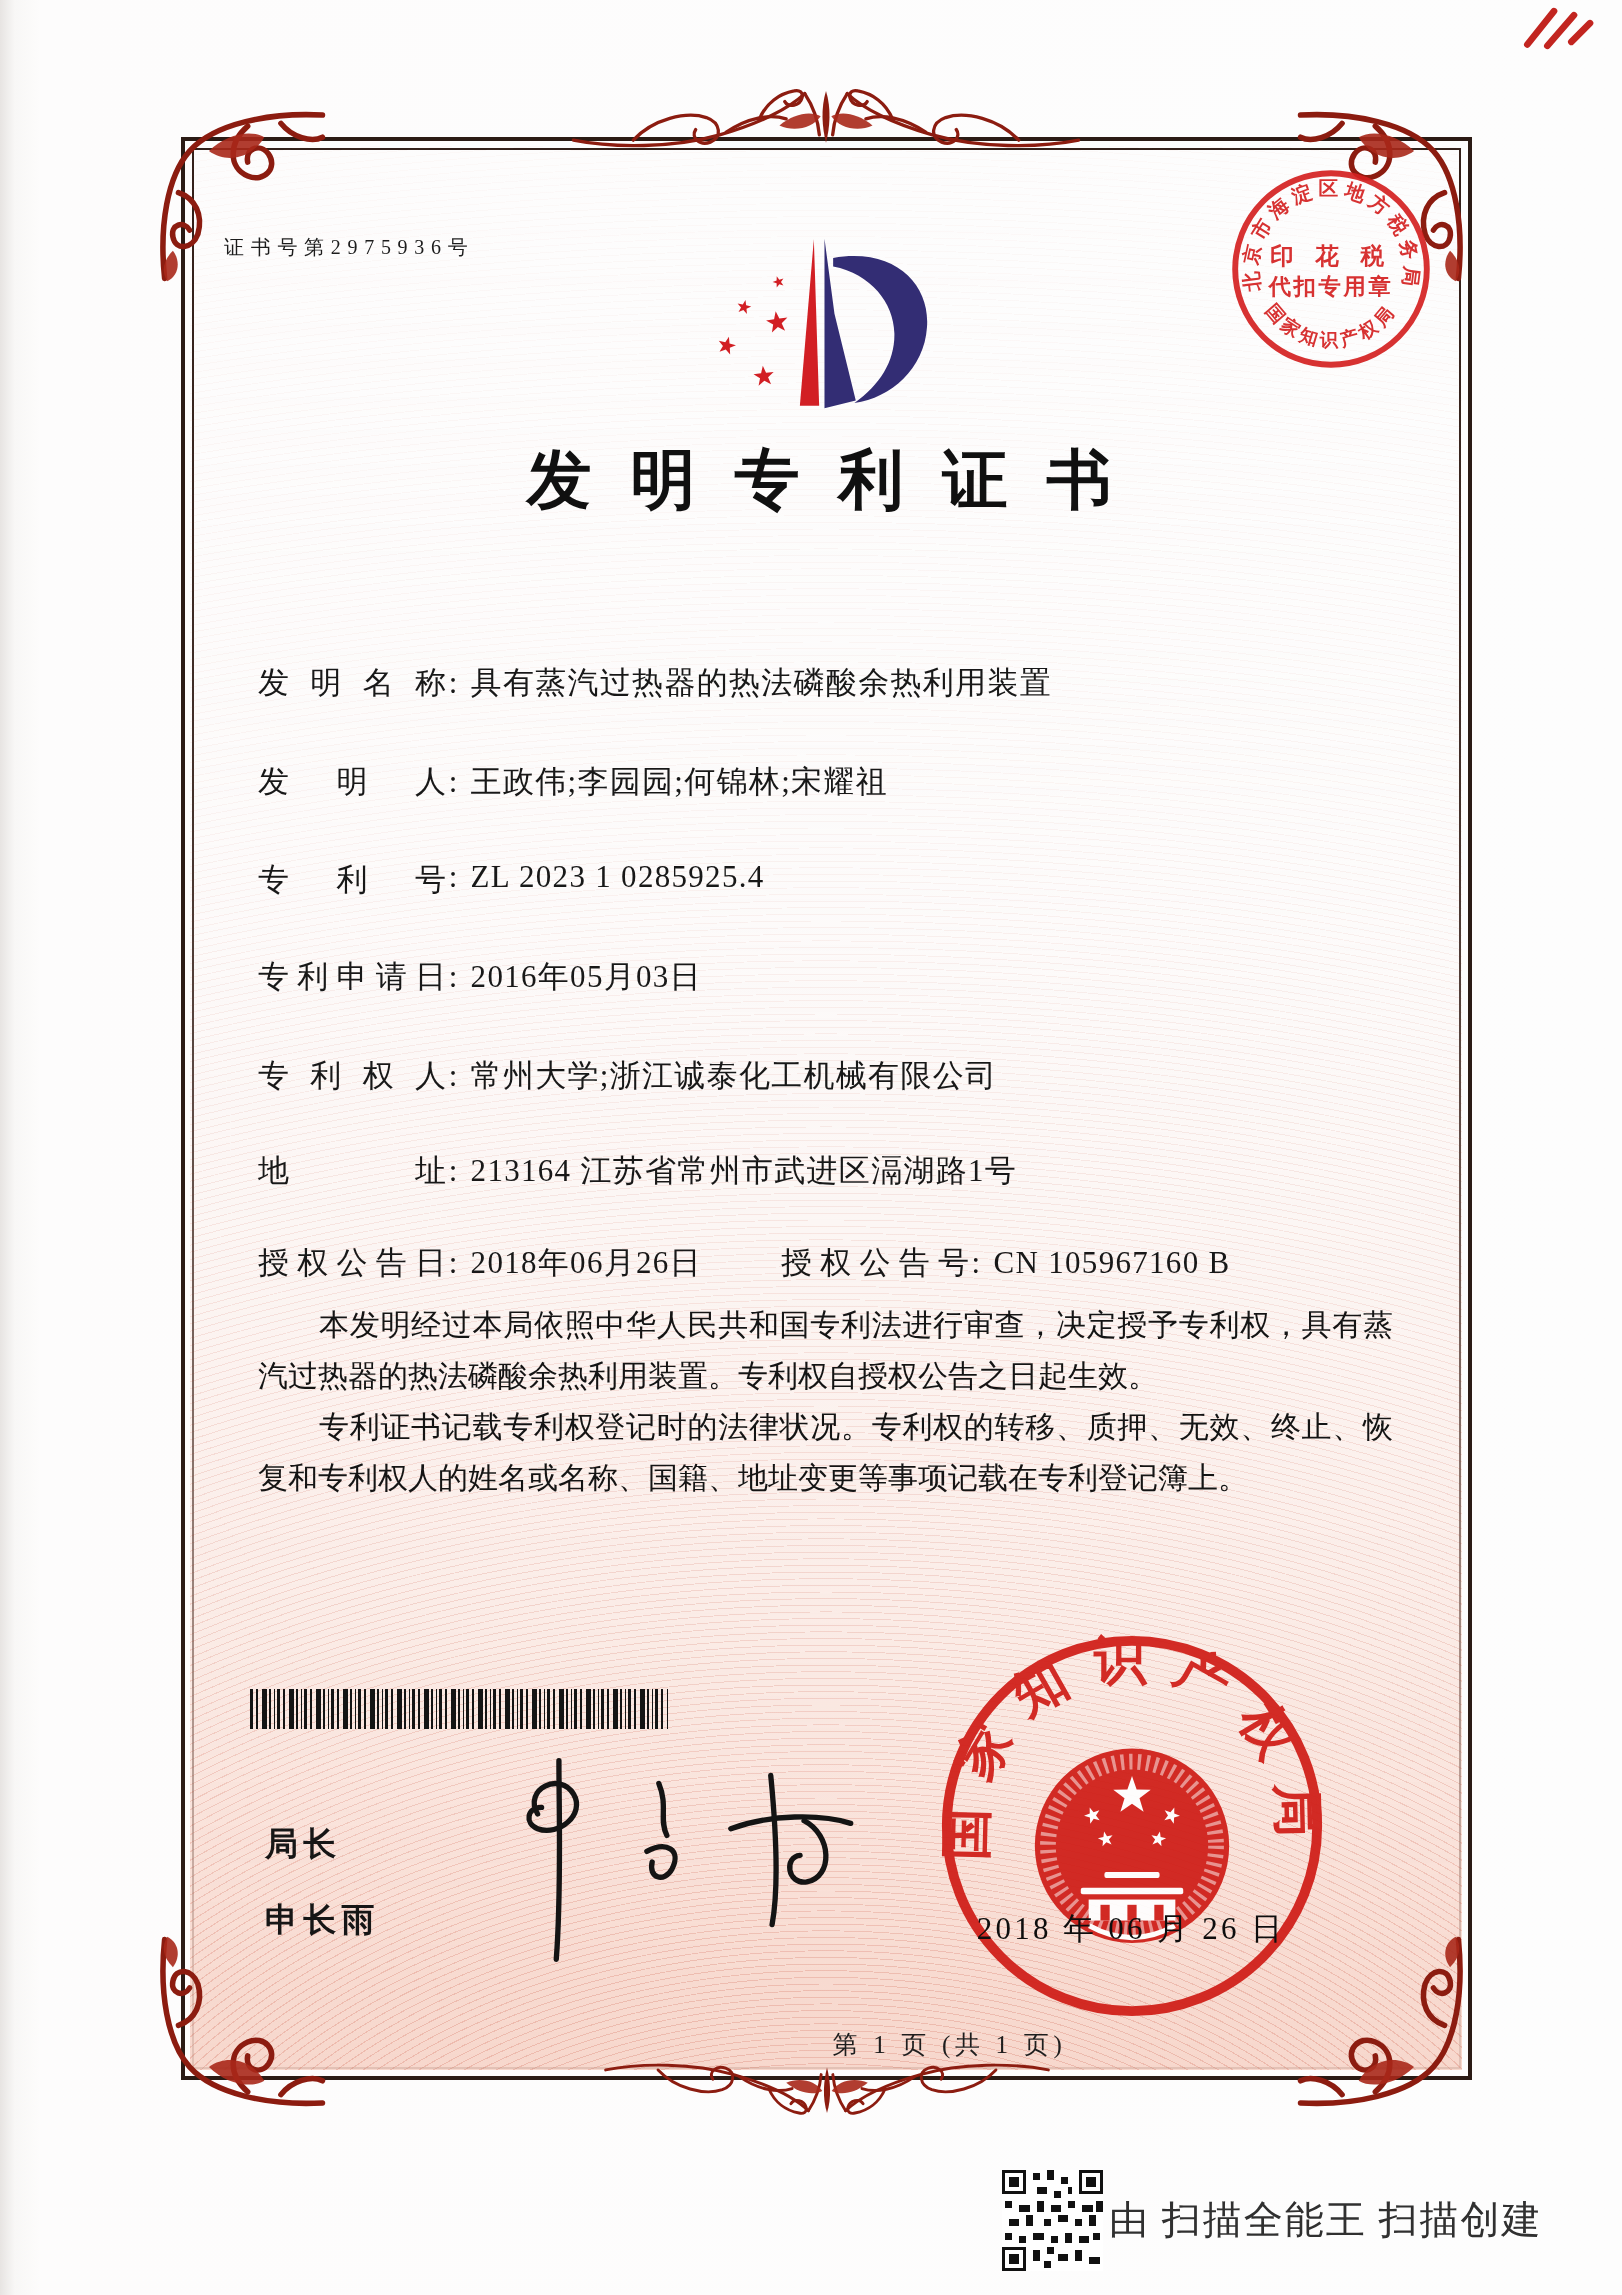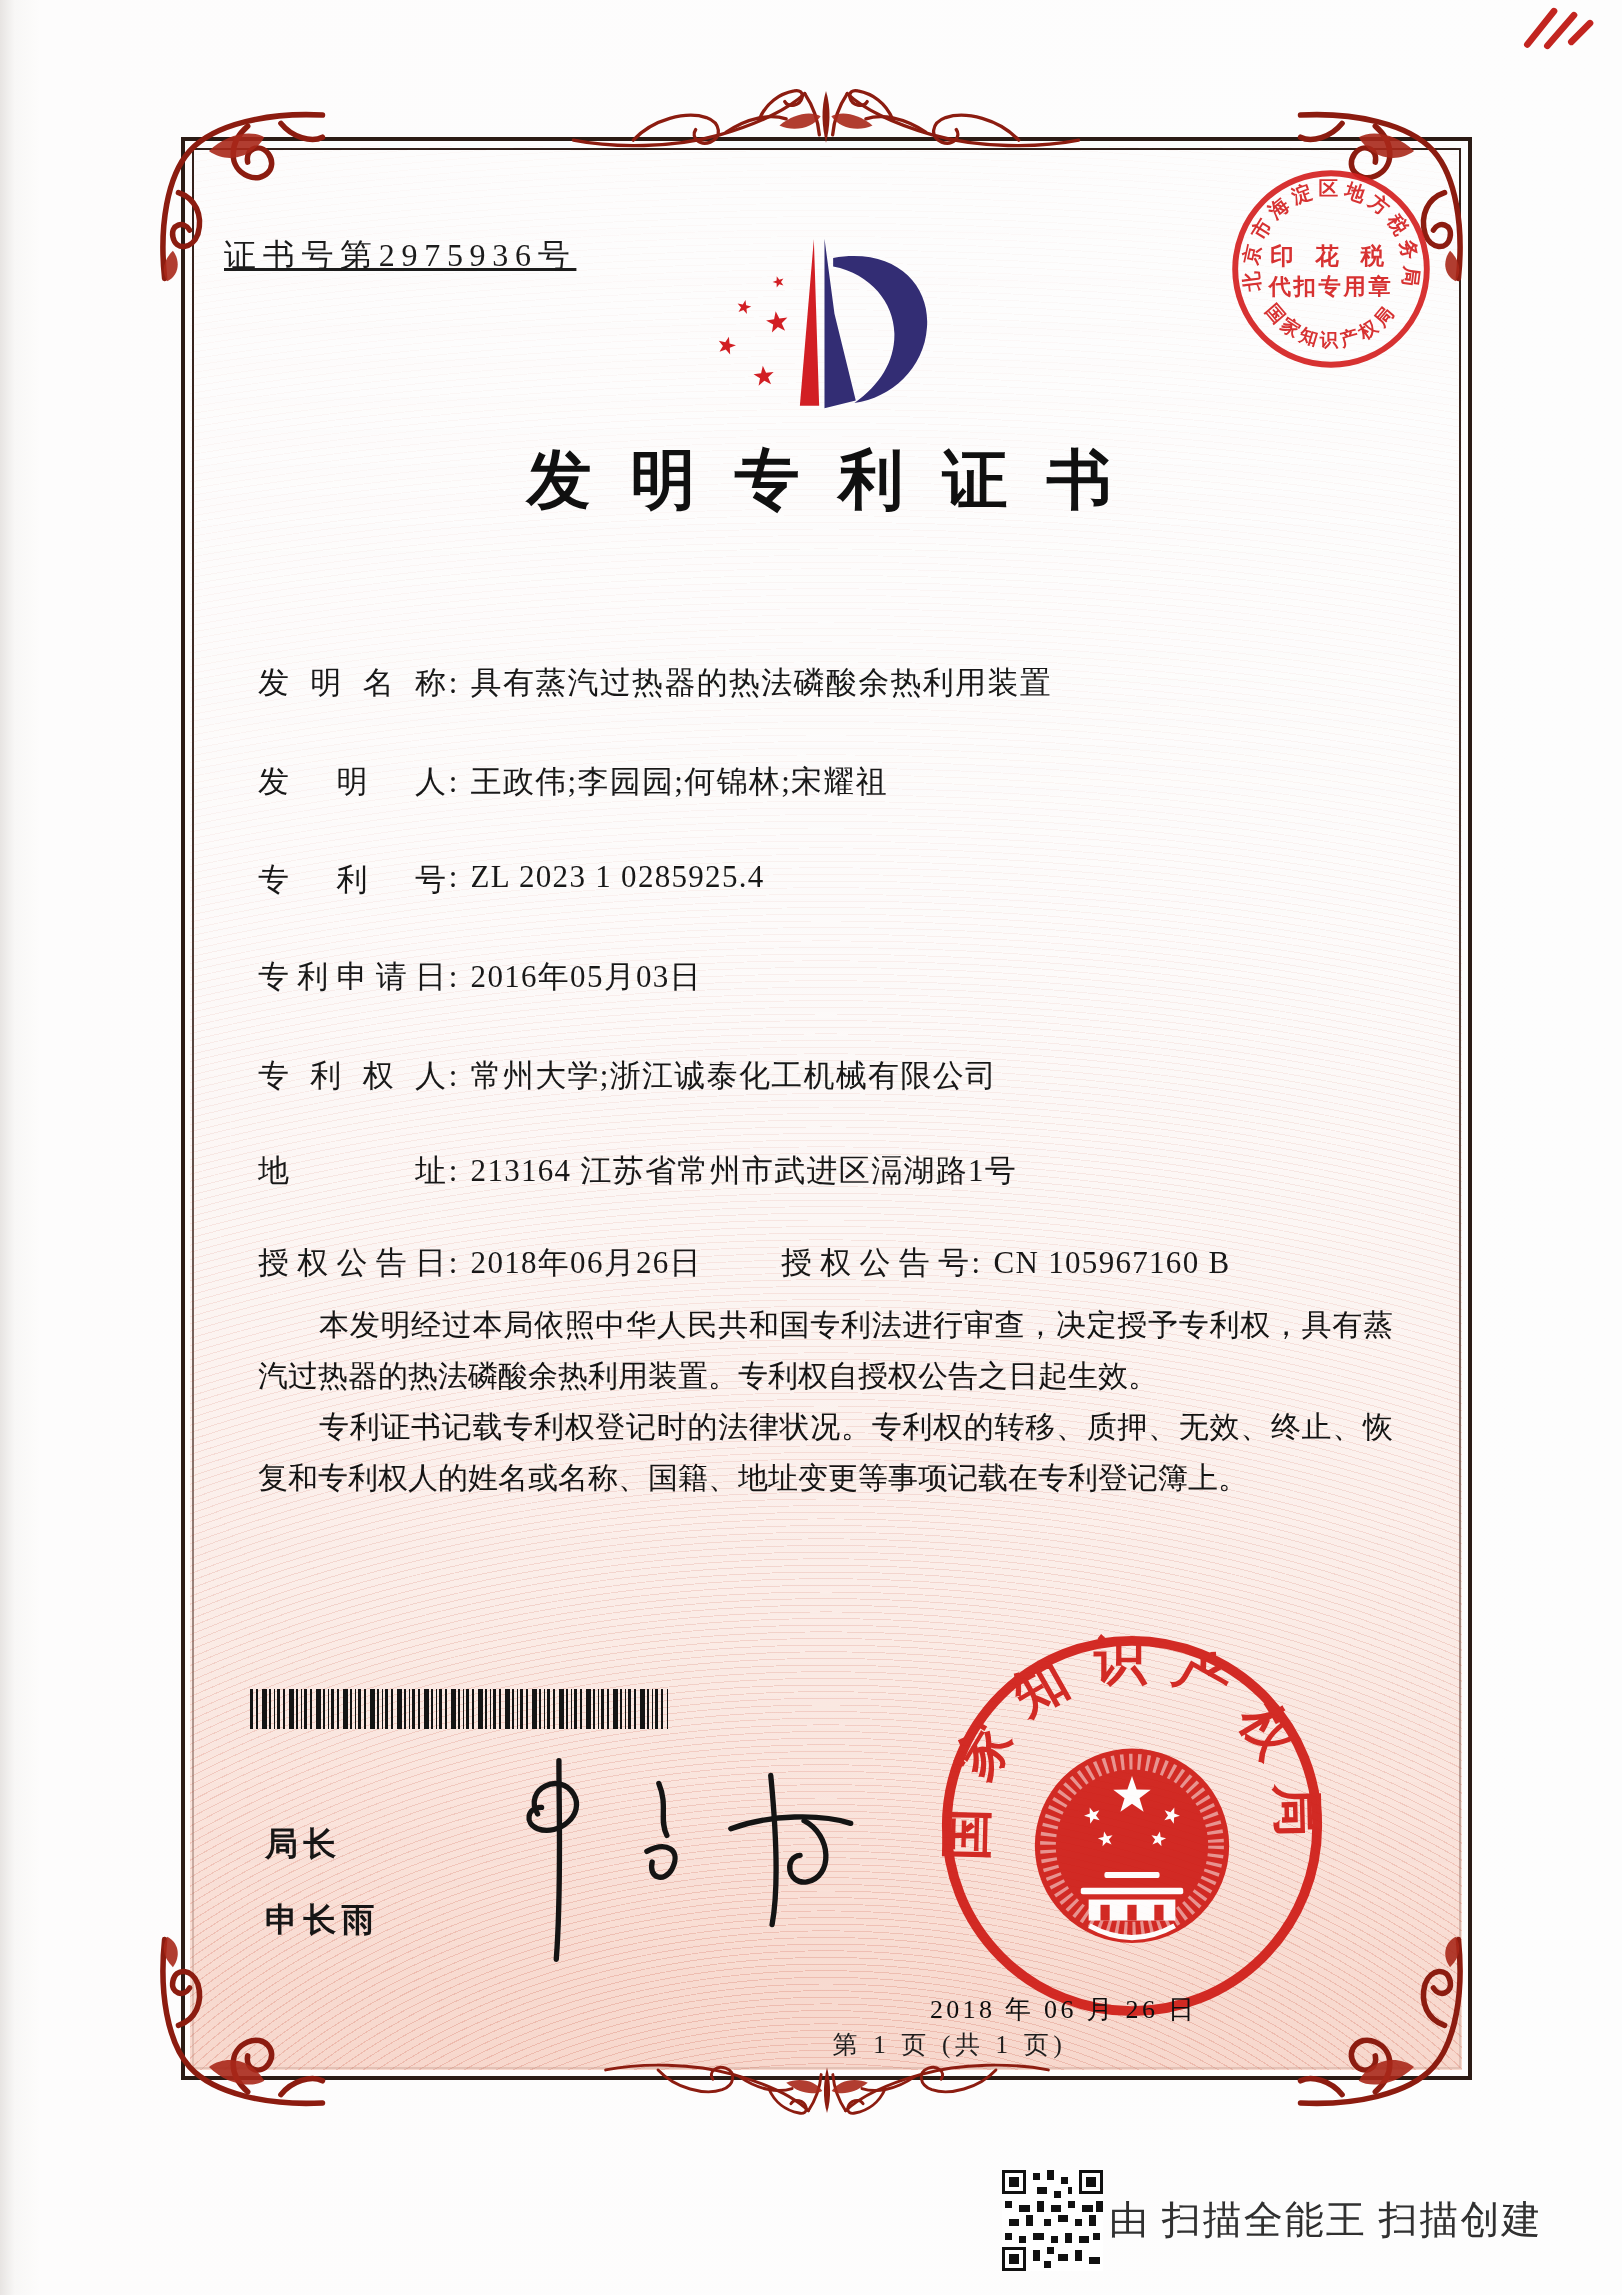--- a/index.html
+++ b/index.html
@@ -9,43 +9,43 @@
   .frame{position:absolute;left:181px;top:137px;width:1291px;height:1943px;
          border:4.7px solid #2b1b15;box-sizing:border-box;background:transparent;}
   .frame-inner{position:absolute;left:7.3px;top:7.3px;right:7.3px;bottom:7.3px;
          border:2px solid #33201a;}
   .guilloche{position:absolute;left:190px;top:146px;width:1272px;height:1924px;z-index:0;
     background:
       repeating-radial-gradient(ellipse 1397px 998px at 50% 118%, rgba(214,118,100,0.30) 0 1.3px, rgba(255,255,255,0) 1.3px 9.3px),
       linear-gradient(180deg, rgba(255,253,252,0) 0%, rgba(252,238,233,0.45) 40%, rgba(249,221,211,0.75) 78%, rgba(246,211,199,0.9) 100%);
     -webkit-mask-image:linear-gradient(180deg, rgba(0,0,0,0.10) 0%, rgba(0,0,0,0.22) 35%, rgba(0,0,0,0.65) 70%, #000 95%);
             mask-image:linear-gradient(180deg, rgba(0,0,0,0.10) 0%, rgba(0,0,0,0.22) 35%, rgba(0,0,0,0.65) 70%, #000 95%);}
-  .certno{position:absolute;left:224px;top:234px;font-size:32px;letter-spacing:6.7px;color:#1c1c1c;z-index:3;text-decoration:underline;}
+  .certno{position:absolute;left:224px;top:234px;font-size:20px;letter-spacing:6.7px;color:#1c1c1c;z-index:3;}
   .title{position:absolute;left:181px;top:436px;width:1291px;text-align:center;
          font-size:65px;font-weight:700;letter-spacing:39px;color:#101010;z-index:3;white-space:nowrap;padding-left:12px;}
   .frow{position:absolute;left:258px;font-size:31px;color:#181818;white-space:nowrap;z-index:3;}
   .flabel{display:inline-block;width:188px;text-align:justify;text-align-last:justify;vertical-align:top;font-family:Liberation Mono, monospace;}
   .fcolon{margin:0 13.3px 0 2.7px;}
   .fvalue{letter-spacing:1.3px;}
   .grant2{margin-left:79px;}
   .bodytext{position:absolute;left:258px;top:1299px;width:1135px;z-index:3;}
   .bodytext p{margin:0;font-size:30px;line-height:51px;text-indent:61px;text-align:justify;color:#141414;}
   .barcode{position:absolute;left:250px;top:1689px;width:418px;height:40px;z-index:3;
     background:repeating-linear-gradient(90deg,
       #141414 0 3.3px, transparent 3.3px 6px,
       #141414 6px 8px, transparent 8px 12px,
       #141414 12px 17.3px, transparent 17.3px 19.3px,
       #141414 19.3px 20.6px, transparent 20.6px 24px,
       #141414 24px 25px, transparent 25px 27px);}
   .signer{position:absolute;left:265px;z-index:3;font-family:"Liberation Sans","DejaVu Sans",sans-serif;
           font-size:33px;font-weight:600;color:#161616;letter-spacing:5.3px;}
   .sig-svg{position:absolute;left:459px;top:1750px;z-index:4;}
   .seal-office{position:absolute;left:935px;top:1629px;z-index:4;opacity:.93;}
-  .seal-date{position:absolute;left:930px;top:1992px;width:402px;text-align:left;z-index:5;
-             font-size:26px;letter-spacing:3.3px;color:#0e0e0e;}
+  .seal-date{position:absolute;left:930px;top:1908px;width:402px;text-align:center;z-index:5;
+             font-size:31px;letter-spacing:3.3px;color:#0e0e0e;}
   .pagefoot{position:absolute;left:181px;top:2028px;width:1537px;text-align:center;
             font-size:25px;letter-spacing:4.7px;color:#1e1e1e;z-index:3;}
   .seal-tax{position:absolute;left:1226px;top:164px;z-index:4;opacity:.92;}
   .logo{position:absolute;left:692px;top:234px;z-index:3;}
   .orn{position:absolute;z-index:2;}
   .corner-mark{position:absolute;left:1518px;top:2.7px;z-index:3;}
   .scan-qr{position:absolute;left:1002px;top:2170px;z-index:3;}
   .scan-text{position:absolute;left:1109px;top:2193px;z-index:3;white-space:nowrap;
              font-family:Liberation Serif, serif;font-size:39px;color:#303030;letter-spacing:2px;}
 </style>

